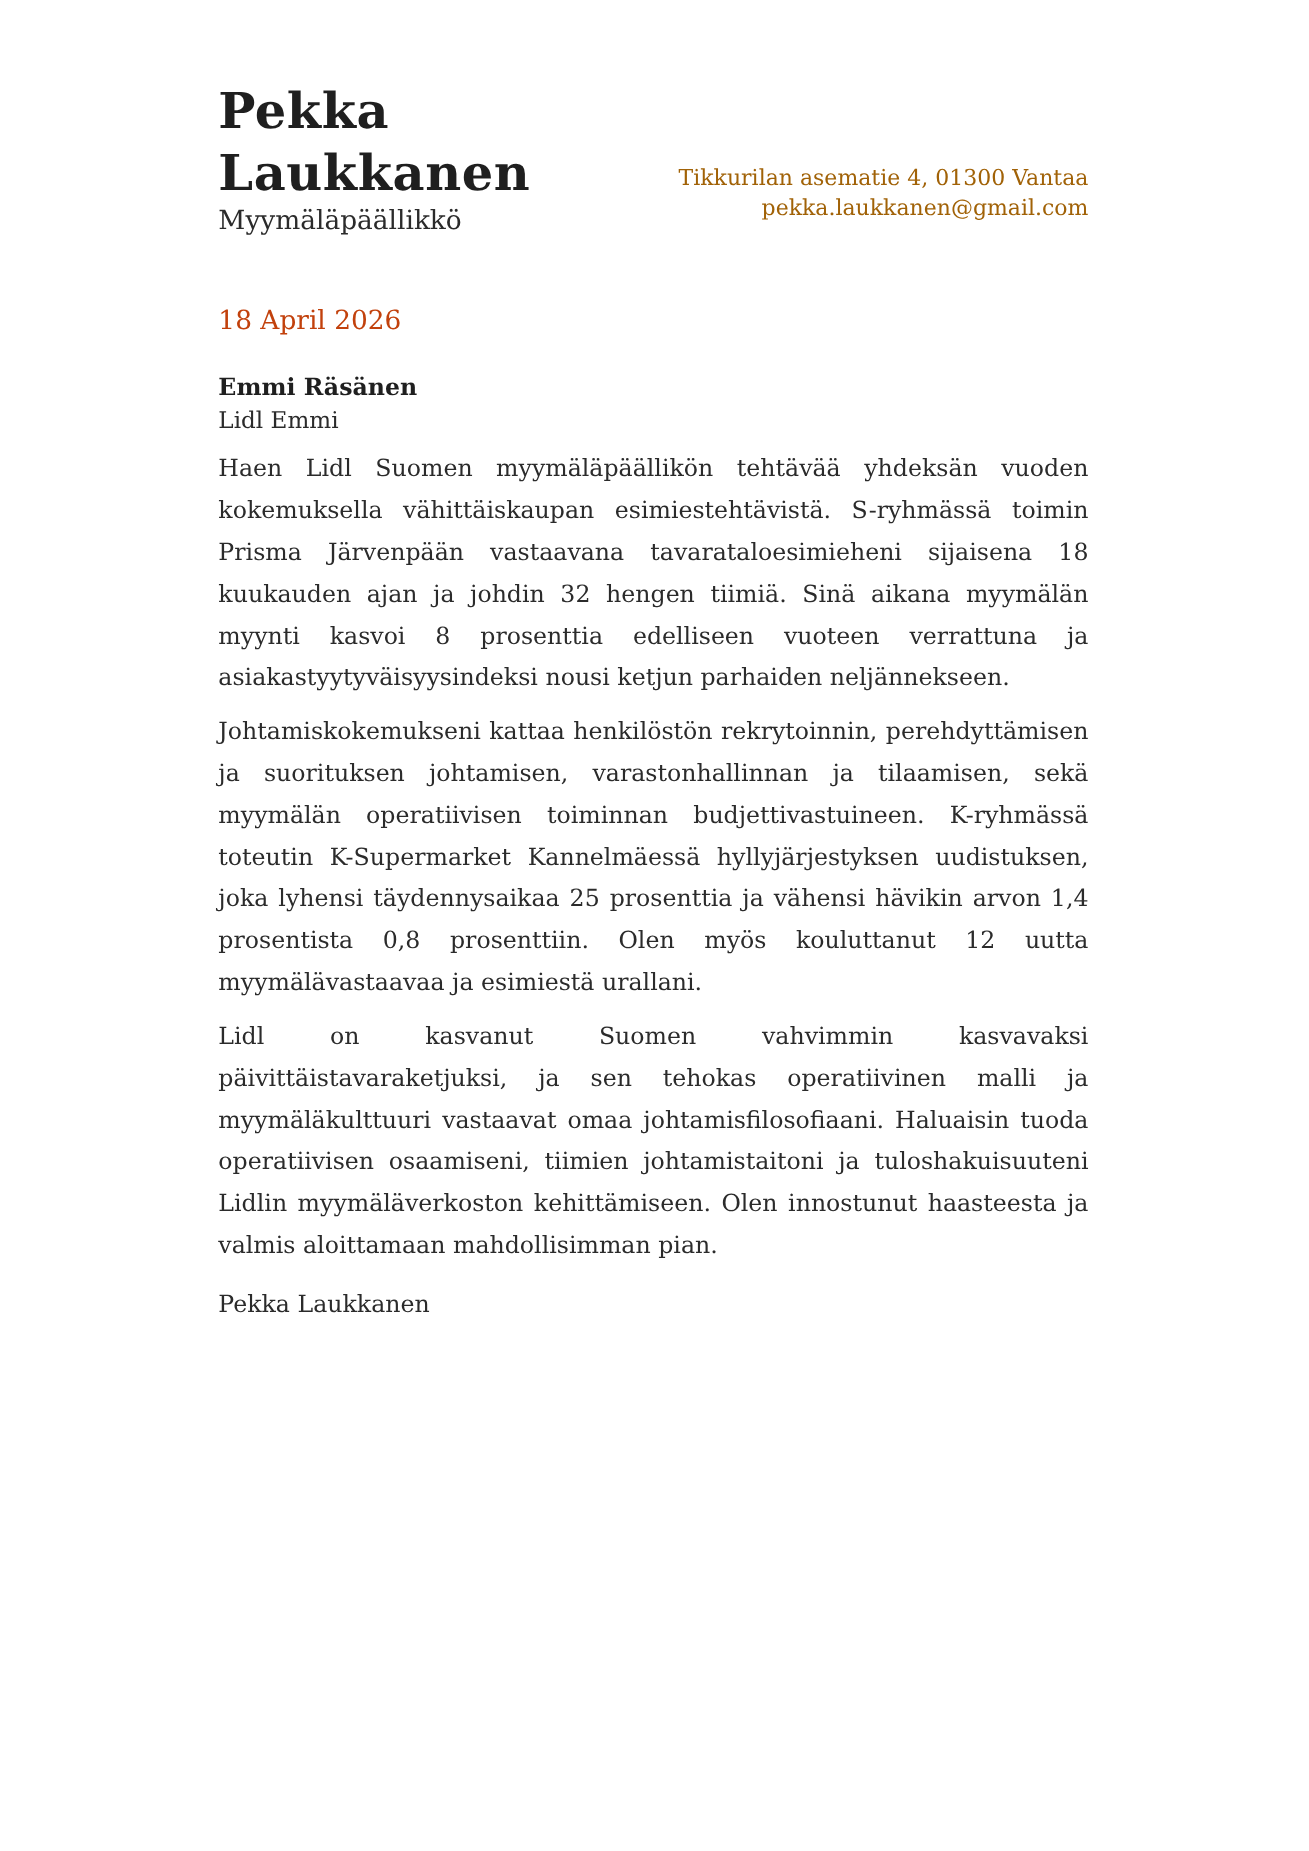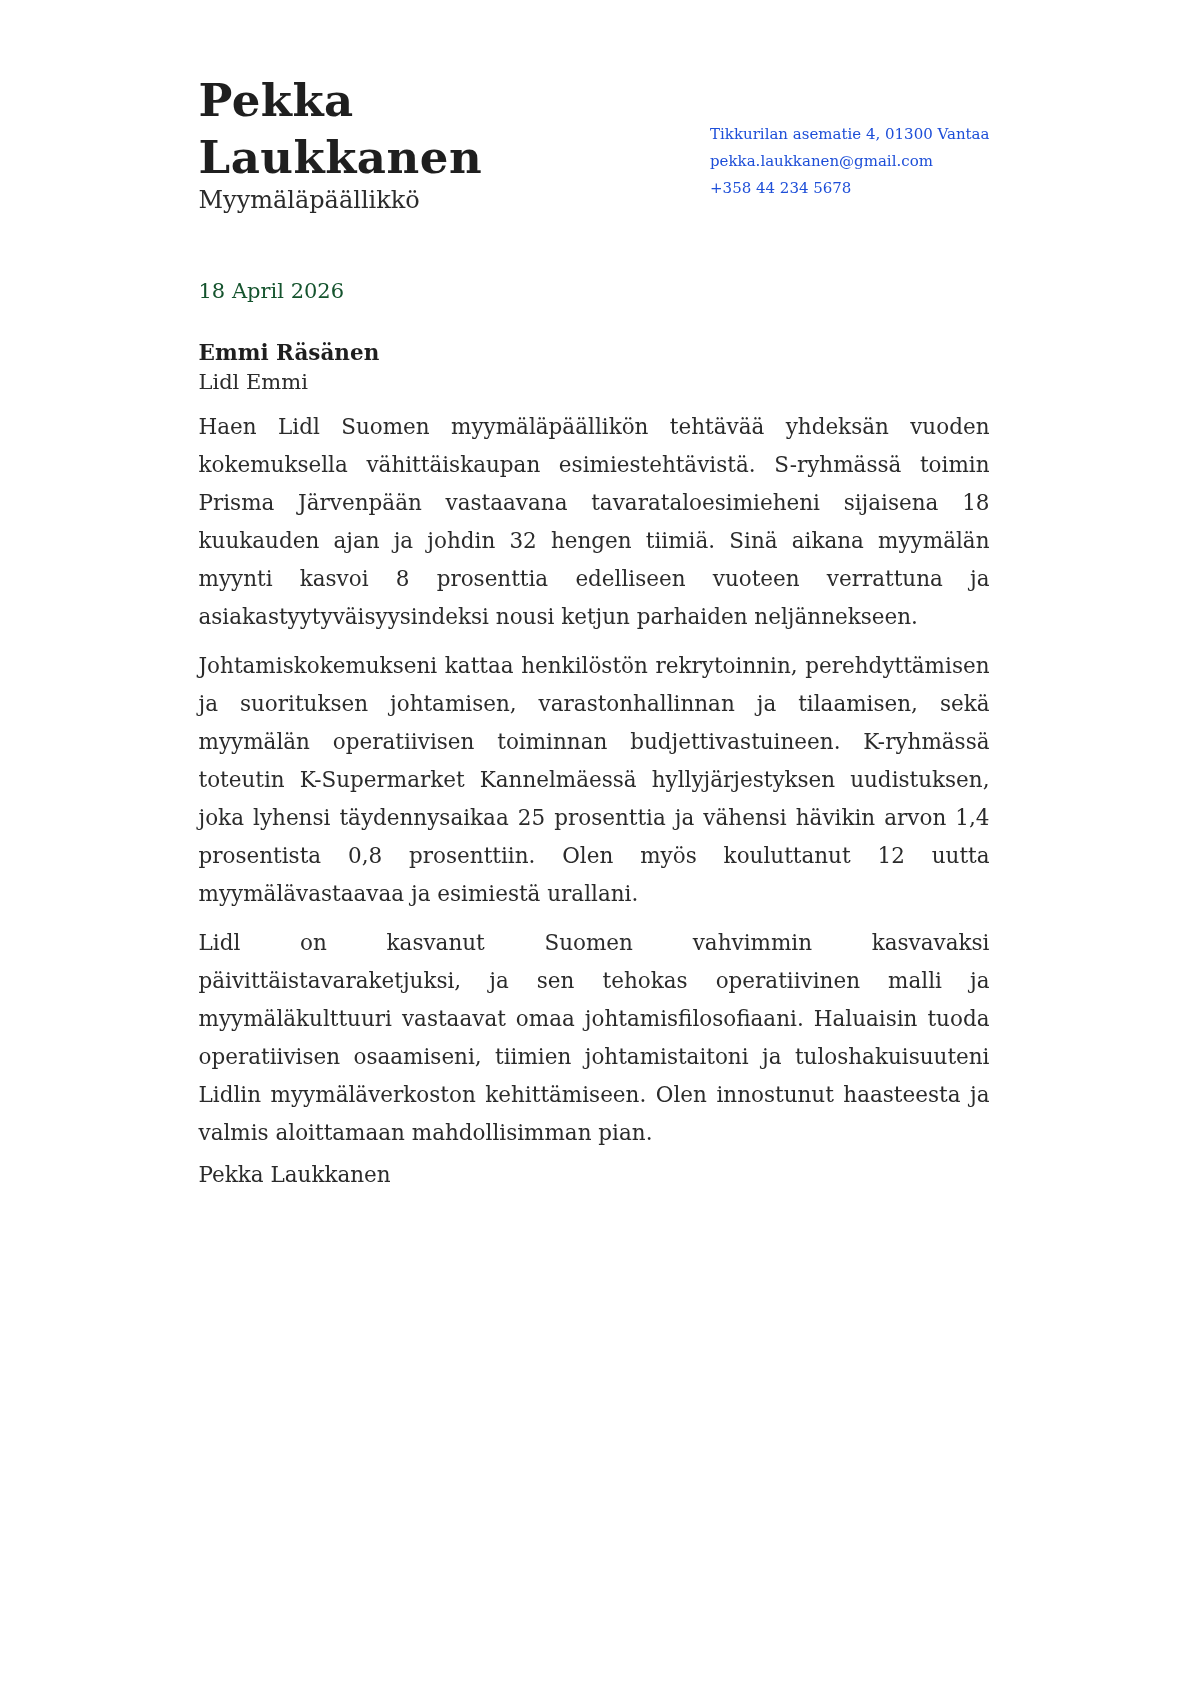--- a/index.html
+++ b/index.html
@@ -31,33 +31,33 @@
     color: #1f1f1f;
     letter-spacing: 0.5px;
   }
   .identity .job-title {
     font-size: 24px;
     line-height: 28px;
     font-weight: 400;
     color: #2b2b2b;
   }
   .contact {
-    text-align: left;
-    font-size: 15px;
+    text-align: right;
+    font-size: 20px;
     line-height: 27px;
-    color: #1d4ed8;
+    color: #a16207;
     padding-bottom: 12px;
   }
 
   
   .letter { margin-top: 62px; }
   .date {
-    font-size: 21px;
+    font-size: 24px;
     line-height: 30px;
-    color: #14532d;
+    color: #c2410c;
   }
   .recipient { margin-top: 32px; }
   .recipient .recipient-name {
     font-size: 21.5px;
     line-height: 30px;
     font-weight: 800;
     color: #1f1f1f;
   }
   .recipient .recipient-company {
     font-size: 21px;
@@ -76,42 +76,41 @@
     line-height: 38px;
     text-align: justify;
     color: #2b2b2b;
   }
   .closing {
     margin-top: 26px;
     font-size: 21.5px;
     line-height: 30px;
   }
   .signature {
-    margin-top: 8px;
+    margin-top: 20px;
     font-size: 21.5px;
     line-height: 30px;
   }
 </style>
 </head>
 <body>
 
 <div class="page">
 
   <div class="header">
     <div class="identity">
       <div class="name">
         <div>Pekka</div>
         <div>Laukkanen</div>
       </div>
       <div class="job-title">Myymäläpäällikkö</div>
     </div>
     <div class="contact">
       <div>Tikkurilan asematie 4, 01300 Vantaa</div>
       <div>pekka.laukkanen@gmail.com</div>
-      <div>+358 44 234 5678</div>
     </div>
   </div>
 
   <div class="letter">
     <div class="date">18 April 2026</div>
 
     <div class="recipient">
       <div class="recipient-name">Emmi Räsänen</div>
       <div class="recipient-company">Lidl Emmi</div>
     </div>

